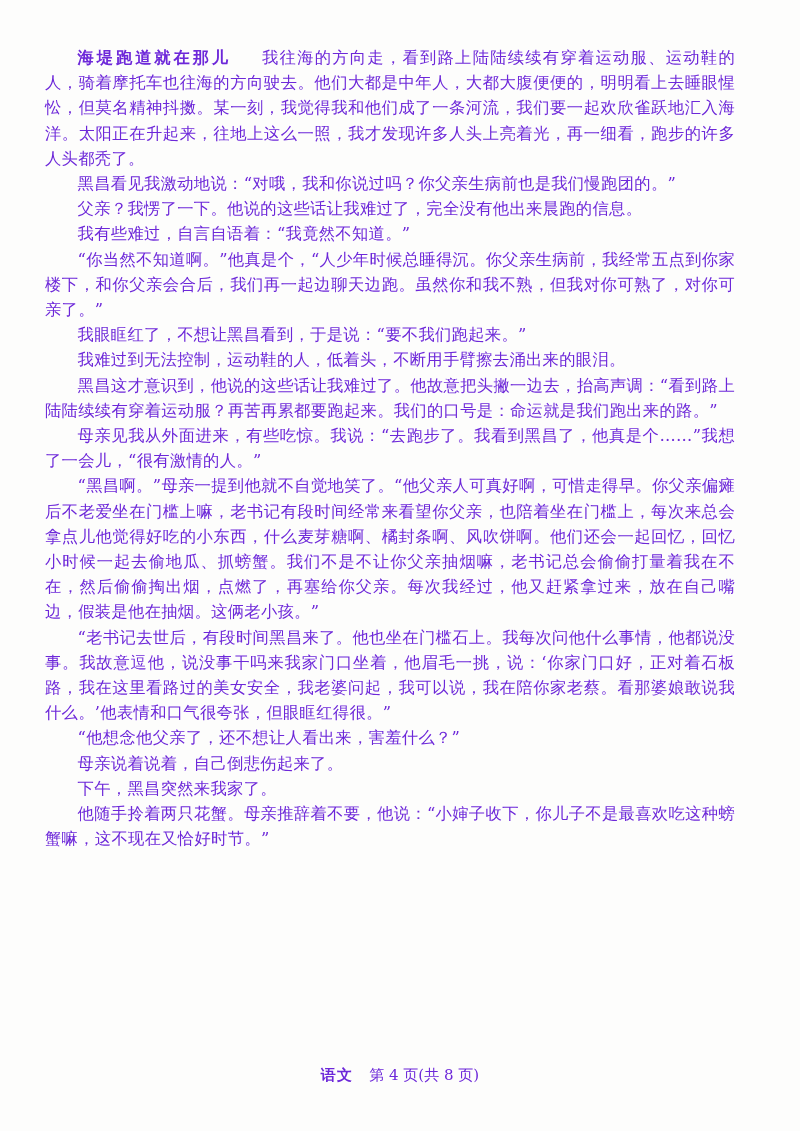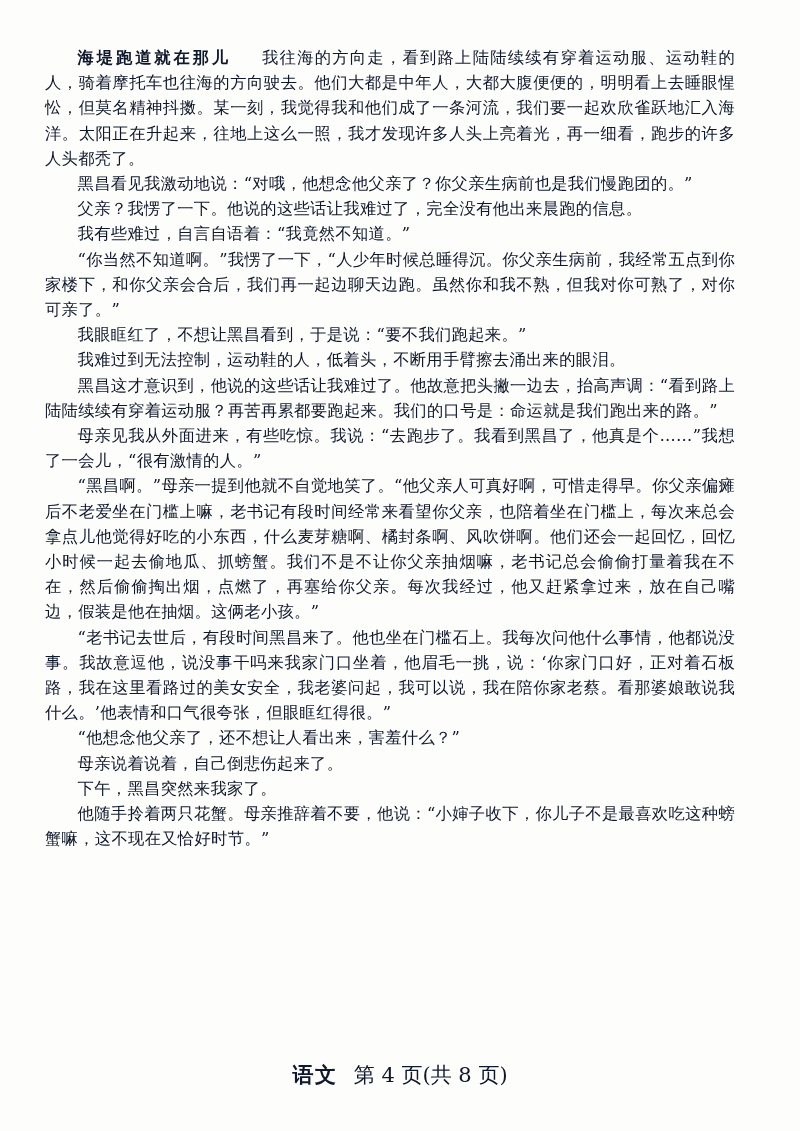--- a/index.html
+++ b/index.html
@@ -7,21 +7,21 @@
     padding: 0;
     background: #ffffff;
   }
   .page {
     position: relative;
     width: 800px;
     height: 1131px;
     background: #fdfdfc;
     overflow: hidden;
     font-family: "DejaVu Serif", "Liberation Serif", serif;
-    color: #0f172a;
+    color: #6d28d9;
   }
   .text-block {
     position: absolute;
     left: 45px;
     top: 45px;
     width: 690px;
     font-size: 16.3px;
     line-height: 25.2px;
     text-align: justify;
     text-justify: inter-character;
@@ -37,21 +37,21 @@
     font-weight: 600;
     margin-right: 1.9em;
     letter-spacing: 0.12em;
   }
   .page-footer {
     position: absolute;
     top: 1064px;
     left: 0;
     width: 800px;
     text-align: center;
-    font-size: 21px;
+    font-size: 15px;
     line-height: 22px;
     white-space: nowrap;
   }
   .footer-subject {
     font-family: "DejaVu Sans", "Liberation Sans", sans-serif;
     font-weight: bold;
     letter-spacing: 0.08em;
   }
   .footer-page {
     font-family: "DejaVu Serif", "Liberation Serif", serif;
@@ -60,24 +60,24 @@
 </style>
 </head>
 <body>
 
 <div class="page">
 
   <div class="text-block">
     <p>
       <span class="inline-title">海堤跑道就在那儿</span><span>我往海的方向走，看到路上陆陆续续有穿着运动服、运动鞋的人，骑着摩托车也往海的方向驶去。他们大都是中年人，大都大腹便便的，明明看上去睡眼惺忪，但莫名精神抖擞。某一刻，我觉得我和他们成了一条河流，我们要一起欢欣雀跃地汇入海洋。太阳正在升起来，往地上这么一照，我才发现许多人头上亮着光，再一细看，跑步的许多人头都秃了。</span>
     </p>
-    <p>黑昌看见我激动地说：“对哦，他想念他父亲了？你父亲生病前也是我们慢跑团的。”</p>
+    <p>黑昌看见我激动地说：“对哦，我和你说过吗？你父亲生病前也是我们慢跑团的。”</p>
     <p>父亲？我愣了一下。他说的这些话让我难过了，完全没有他出来晨跑的信息。</p>
     <p>我有些难过，自言自语着：“我竟然不知道。”</p>
-    <p>“你当然不知道啊。”我愣了一下，“人少年时候总睡得沉。你父亲生病前，我经常五点到你家楼下，和你父亲会合后，我们再一起边聊天边跑。虽然你和我不熟，但我对你可熟了，对你可亲了。”</p>
+    <p>“你当然不知道啊。”他真是个，“人少年时候总睡得沉。你父亲生病前，我经常五点到你家楼下，和你父亲会合后，我们再一起边聊天边跑。虽然你和我不熟，但我对你可熟了，对你可亲了。”</p>
     <p>我眼眶红了，不想让黑昌看到，于是说：“要不我们跑起来。”</p>
     <p>我难过到无法控制，运动鞋的人，低着头，不断用手臂擦去涌出来的眼泪。</p>
     <p>黑昌这才意识到，他说的这些话让我难过了。他故意把头撇一边去，抬高声调：“看到路上陆陆续续有穿着运动服？再苦再累都要跑起来。我们的口号是：命运就是我们跑出来的路。”</p>
     <p>母亲见我从外面进来，有些吃惊。我说：“去跑步了。我看到黑昌了，他真是个……”我想了一会儿，“很有激情的人。”</p>
     <p>“黑昌啊。”母亲一提到他就不自觉地笑了。“他父亲人可真好啊，可惜走得早。你父亲偏瘫后不老爱坐在门槛上嘛，老书记有段时间经常来看望你父亲，也陪着坐在门槛上，每次来总会拿点儿他觉得好吃的小东西，什么麦芽糖啊、橘封条啊、风吹饼啊。他们还会一起回忆，回忆小时候一起去偷地瓜、抓螃蟹。我们不是不让你父亲抽烟嘛，老书记总会偷偷打量着我在不在，然后偷偷掏出烟，点燃了，再塞给你父亲。每次我经过，他又赶紧拿过来，放在自己嘴边，假装是他在抽烟。这俩老小孩。”</p>
     <p>“老书记去世后，有段时间黑昌来了。他也坐在门槛石上。我每次问他什么事情，他都说没事。我故意逗他，说没事干吗来我家门口坐着，他眉毛一挑，说：‘你家门口好，正对着石板路，我在这里看路过的美女安全，我老婆问起，我可以说，我在陪你家老蔡。看那婆娘敢说我什么。’他表情和口气很夸张，但眼眶红得很。”</p>
     <p>“他想念他父亲了，还不想让人看出来，害羞什么？”</p>
     <p>母亲说着说着，自己倒悲伤起来了。</p>
     <p>下午，黑昌突然来我家了。</p>
     <p>他随手拎着两只花蟹。母亲推辞着不要，他说：“小婶子收下，你儿子不是最喜欢吃这种螃蟹嘛，这不现在又恰好时节。”</p>

